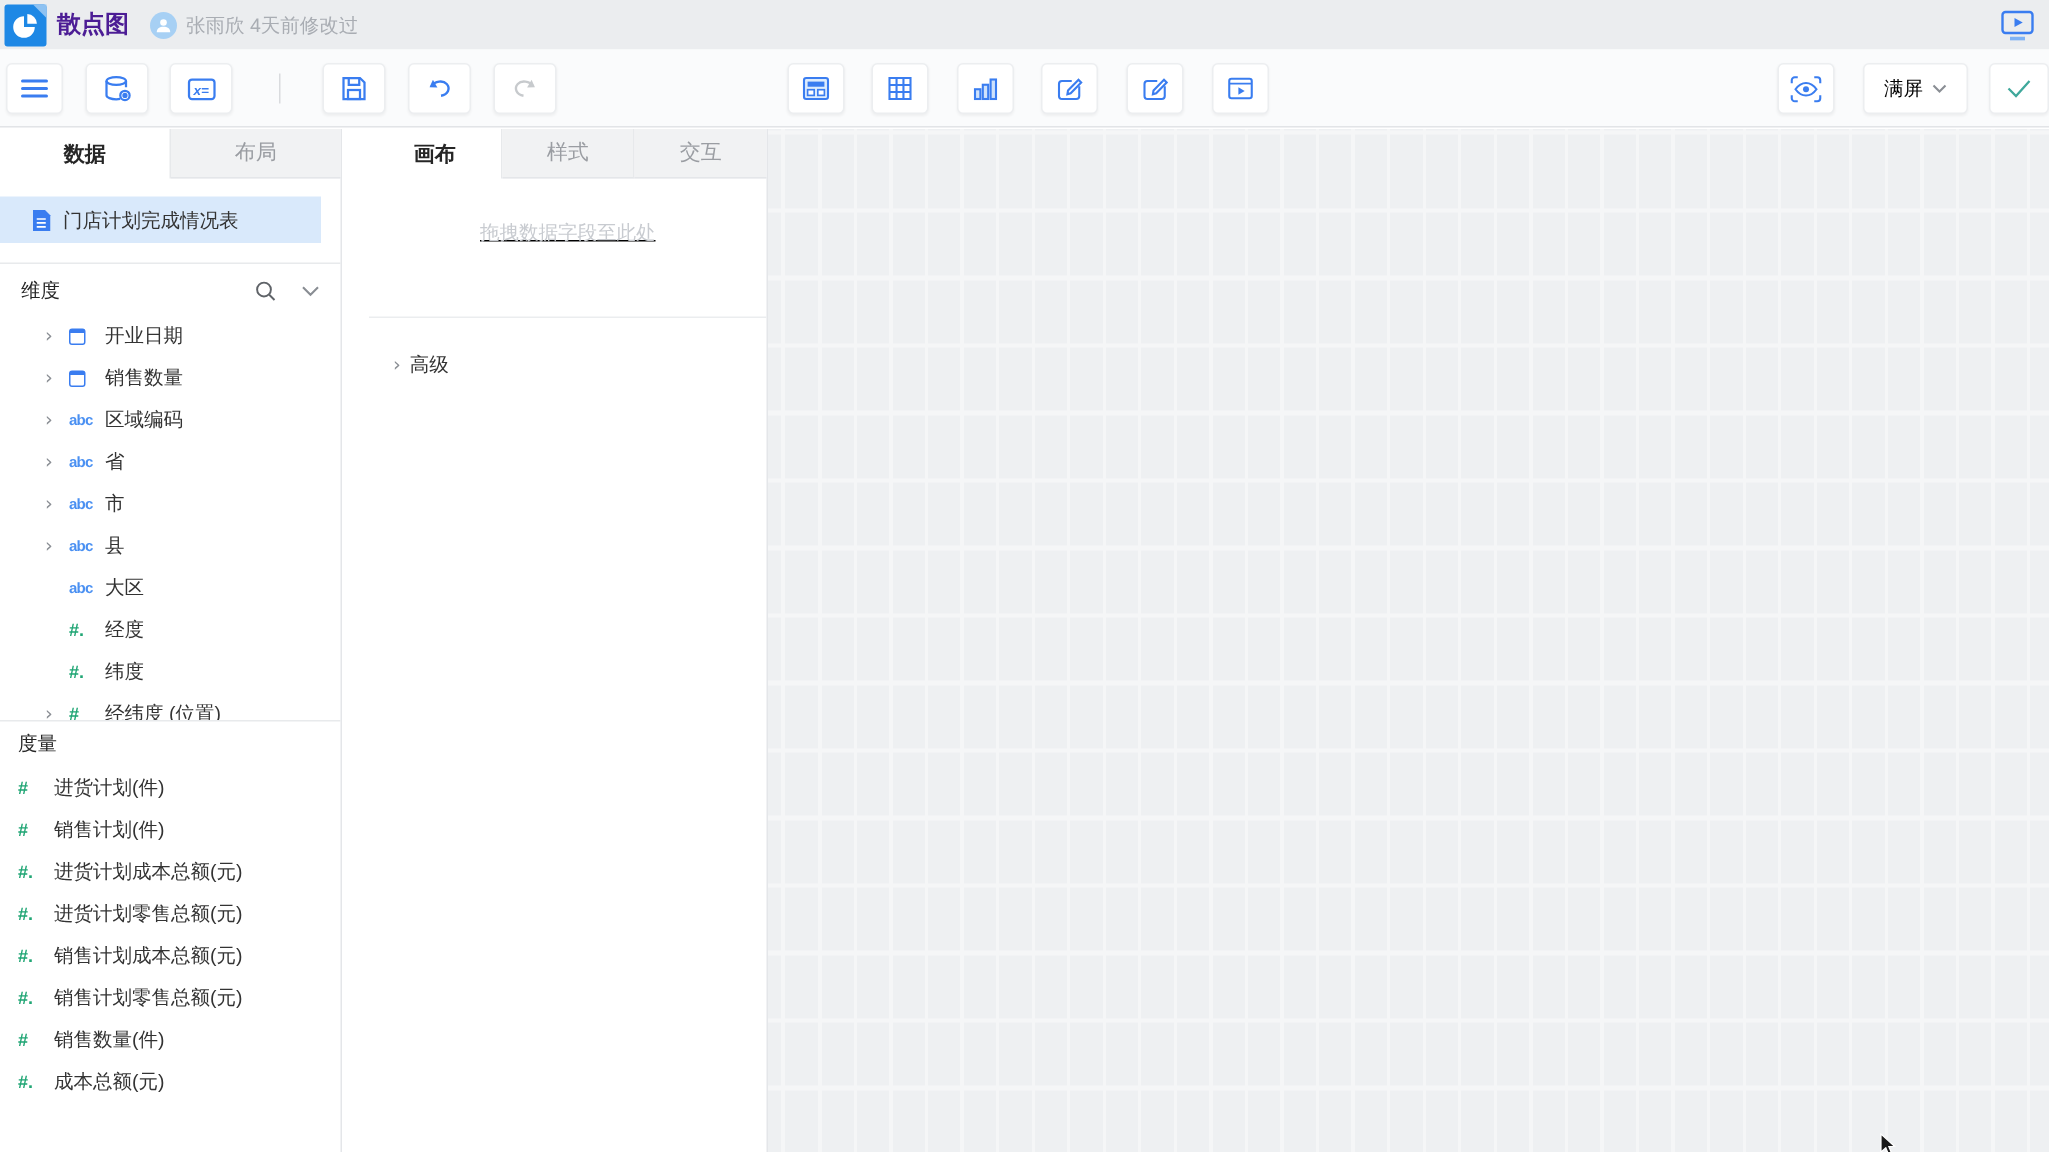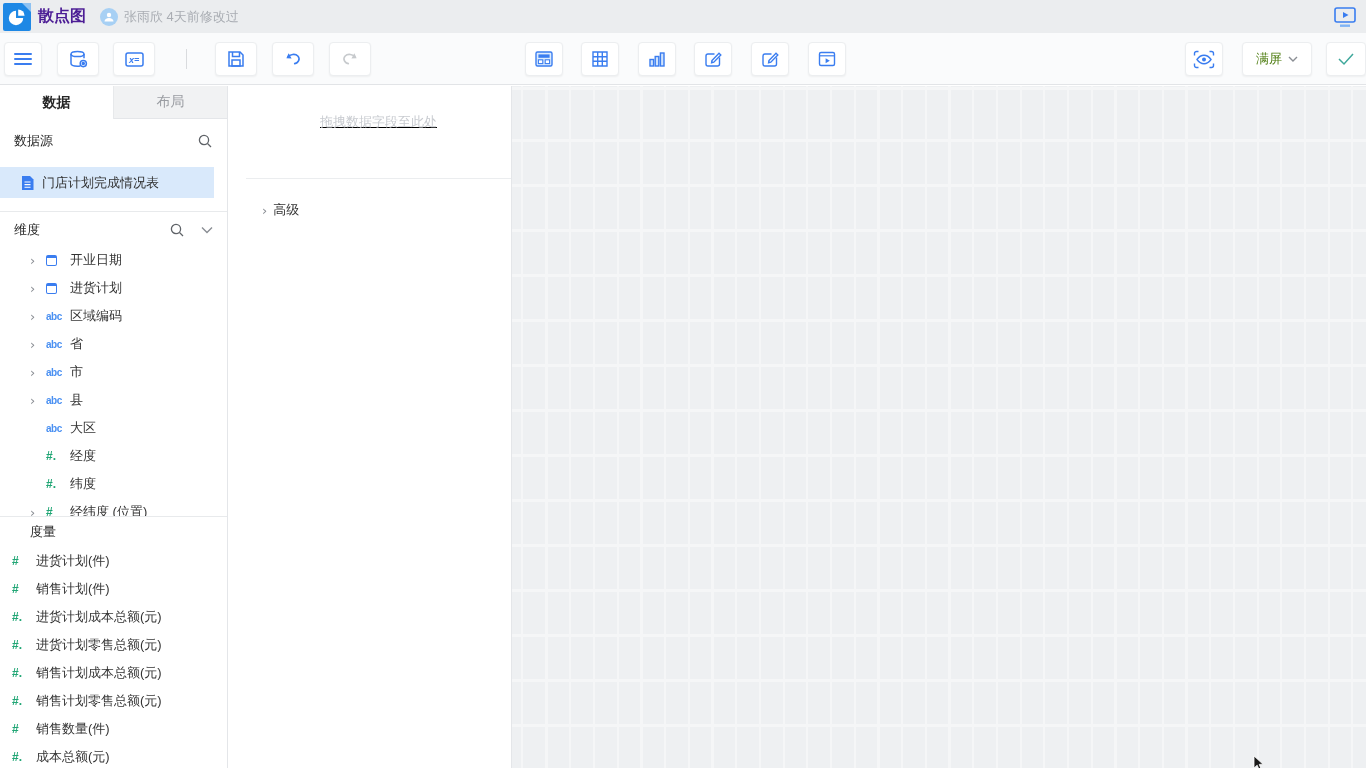--- a/index.html
+++ b/index.html
@@ -21,21 +21,21 @@
   #present-btn { position:absolute; right:6px; top:4px; width:30px; height:26px;
     display:flex; align-items:center; justify-content:center; cursor:pointer; }
 
   
   #toolbar { position:absolute; left:0; top:33px; width:1366px; height:52px;
     background:#fafbfc; border-bottom:1px solid #e2e4e7; }
   .tbtn { position:absolute; top:9px; height:34px; background:#fff;
     border:1px solid #eceef0; border-radius:4px; box-shadow:0 1px 2px rgba(0,0,0,.05);
     display:flex; align-items:center; justify-content:center; cursor:pointer; }
   .tdiv { position:absolute; top:16px; width:1px; height:20px; background:#d9dbde; }
-  #btn-fullscreen { font-size:13px; color:#4d7c0f; gap:6px; padding:15px 10px; }
+  #btn-fullscreen { font-size:13px; color:#000000; gap:6px; padding:15px 10px; }
 
   
   #main { position:absolute; left:0; top:86px; width:1366px; height:682px; }
   #left-panel { position:absolute; left:0; top:0; width:228px; height:682px;
     background:#fff; border-right:1px solid #e4e6e9; }
   #middle-panel { position:absolute; left:246px; top:0; width:266px; height:682px;
     background:#fff; border-right:1px solid #e4e6e9; }
   #canvas { position:absolute; left:512px; top:0; width:854px; height:682px;
     background-color:#f5f6f7;
     background-image:
@@ -59,21 +59,21 @@
     display:flex; align-items:center; padding-left:20px; gap:7px;
     font-size:13px; color:#333; cursor:pointer; }
   .hdiv { border-top:1px solid #e8eaec; margin-top:13px; }
   #dim-head { margin-top:2px; height:32px; }
   #dim-list { height:270px; overflow:hidden; }
   .fld-row { height:28px; display:flex; align-items:center; font-size:13px;
     color:#333; cursor:pointer; }
   #dim-list .fld-row { padding-left:30px; }
   #measure-block { border-top:1px solid #e8eaec; }
   #measure-head { height:30px; display:flex; align-items:center; padding-left:12px;
-    font-size:13px; color:#262626; margin-top:0;margin-left:18px; }
+    font-size:13px; color:#262626; margin-top:0; }
   #measure-list .fld-row { padding-left:12px; }
   .chev { width:16px; color:#8a8e94; font-size:13px; font-family:"DejaVu Sans",sans-serif; }
   .ic { width:24px; display:inline-flex; align-items:center; }
   .ic-calendar { width:11px; height:11px; border:1px solid #3a7df0; border-top-width:3px;
     border-radius:2px; margin-right:13px; }
   .ic-text { font-size:10px; font-weight:bold; color:#4a90f2; letter-spacing:-0.5px; }
   .ic-number, .ic-number-dot { font-size:12px; font-weight:bold; color:#21a675; }
   .fld-label { margin-left:0px; }
 
   
@@ -220,28 +220,20 @@
 </div>
 
 <div id="main">
 
   <div id="left-panel">
     <div class="tabbar">
       <div class="tab active">数据</div>
       <div class="tab">布局</div>
     </div>
 
-    <div class="sec-head">
-      <span>数据源</span>
-      <span class="spacer"></span>
-      <svg width="16" height="16" viewBox="0 0 16 16" fill="none" stroke="#5f6368" stroke-width="1.3" style="cursor:pointer">
-        <circle cx="7" cy="7" r="4.6"></circle>
-          <path d="M10.5 10.5l3.5 3.5"></path>
-      </svg>
-    </div>
 
     <div id="ds-item">
       <svg width="15" height="16" viewBox="0 0 15 16">
         <path d="M2 1h8l3.5 3.5V15H2z" fill="#3a7df0"></path>
         <path d="M4.5 7h6M4.5 9.6h6M4.5 12.2h6" stroke="#fff" stroke-width="1.1"></path>
       </svg>
       <span>门店计划完成情况表</span>
     </div>
 
     <div class="hdiv"></div>
@@ -265,21 +257,21 @@
           <span class="ic">
             <span class="ic-calendar"></span>
           </span>
           <span class="fld-label">开业日期</span>
         </div>
         <div class="fld-row">
           <span class="chev">›</span>
           <span class="ic">
             <span class="ic-calendar"></span>
           </span>
-          <span class="fld-label">进货计划</span>
+          <span class="fld-label">销售数量</span>
         </div>
         <div class="fld-row">
           <span class="chev">›</span>
           <span class="ic">
             <span class="ic-text">abc</span>
           </span>
           <span class="fld-label">区域编码</span>
         </div>
         <div class="fld-row">
           <span class="chev">›</span>
@@ -384,20 +376,25 @@
             <span class="ic">
               <span class="ic-number-dot">#.</span>
             </span>
             <span class="fld-label">成本总额(元)</span>
           </div>
         </div>
     </div>
   </div>
 
   <div id="middle-panel">
+    <div class="tabbar">
+      <div class="tab active">画布</div>
+      <div class="tab">样式</div>
+      <div class="tab">交互</div>
+    </div>
 
 
     <div id="drop-zone">
       <span>拖拽数据字段至此处</span>
     </div>
 
     <div id="mid-div"></div>
 
     <div id="advanced-row">
       <span class="chev">›</span>

